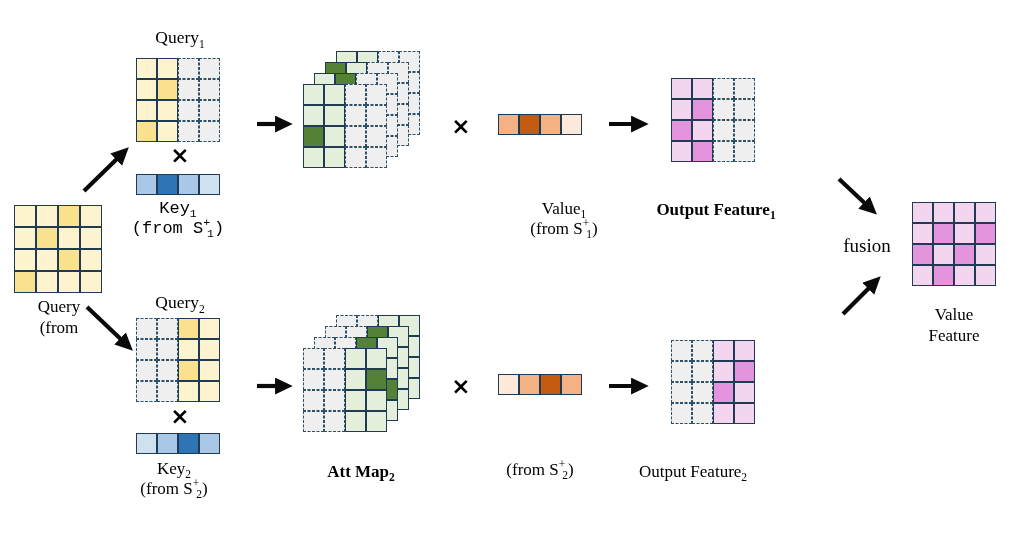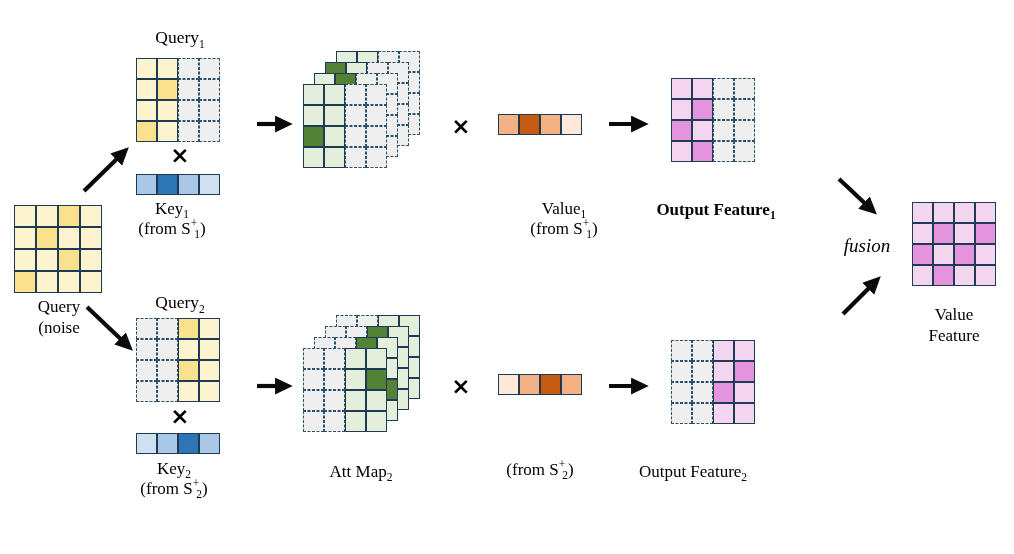--- a/index.html
+++ b/index.html
@@ -26,21 +26,21 @@
   .c-o2{background:#f4b183}
   .c-o3{background:#c55a11}
   .c-p1{background:#f3d5f0}
   .c-p2{background:#e394dd}
   .label{font-size:17px;line-height:20px;text-align:center;}
   .title{font-size:17.5px;line-height:20px;text-align:center;}
   sub{font-size:11.5px;line-height:0;}
   sup{font-size:11.5px;line-height:0;}
   sub.tight{margin-left:-3px;}
   .times{font-family:"DejaVu Sans", sans-serif;font-size:23px;font-weight:700;line-height:28px;text-align:center;}
-  .fusion{font-style:italic;font-size:19px;line-height:22px;text-align:center;}
+  .fusion{font-size:19px;line-height:22px;text-align:center;}
   svg.arrows{position:absolute;left:0;top:0;pointer-events:none;}
 </style>
 </head>
 <body>
 
 <div class="canvas">
 
   <svg class="arrows" width="1014" height="554" viewBox="0 0 1014 554">
     <defs>
       <marker id="ah" markerWidth="4.6" markerHeight="4.6" refX="2.6" refY="2" orient="auto">
@@ -70,21 +70,21 @@
       <div class="cell c-y1"></div>
       <div class="cell c-y2"></div>
       <div class="cell c-y1"></div>
       <div class="cell c-y2"></div>
       <div class="cell c-y1"></div>
       <div class="cell c-y1"></div>
       <div class="cell c-y1"></div>
     </div>
   <div class="abs label" style="left:0px;top:296px;width:118px;line-height:21px;">
     <div>Query</div>
-    <div>(noise</div>
+    <div>(from</div>
   </div>
 
   <div class="abs title" style="left:126px;top:27px;width:108px;">
     <span>Query</span><sub>1</sub>
   </div>
   <div class="abs grid" style="left: 136px; top: 58px; grid-template-columns: repeat(4, var(--cs));">
       <div class="cell c-y1"></div>
       <div class="cell c-y1"></div>
       <div class="cell c-gd"></div>
       <div class="cell c-gd"></div>
@@ -103,21 +103,21 @@
     </div>
 
   <div class="abs times" style="left:164px;top:141px;width:32px;">×</div>
 
   <div class="abs grid" style="left: 136px; top: 174px; grid-template-columns: repeat(4, var(--cs));">
       <div class="cell c-b2"></div>
       <div class="cell c-b3"></div>
       <div class="cell c-b2"></div>
       <div class="cell c-b1"></div>
     </div>
-  <div class="abs label" style="left:112px;top:199px;width:120px;">
+  <div class="abs label" style="left:118px;top:199px;width:120px;font-family:Liberation Mono, monospace;">
     <div><span>Key</span><sub>1</sub></div>
     <div><span>(from S</span><sup>+</sup><sub class="tight">1</sub><span>)</span></div>
   </div>
 
   <div class="abs" style="left:303px;top:51px;width:120px;height:117px;">
     <div class="grid layer" style="left: 33px; top: 0px; grid-template-columns: repeat(4, var(--cs));">
         <div class="cell c-g1"></div>
         <div class="cell c-g1"></div>
         <div class="cell c-gd"></div>
         <div class="cell c-gd"></div>
@@ -327,21 +327,21 @@
         <div class="cell c-gd"></div>
         <div class="cell c-gd"></div>
         <div class="cell c-g1"></div>
         <div class="cell c-g1"></div>
         <div class="cell c-gd"></div>
         <div class="cell c-gd"></div>
         <div class="cell c-g1"></div>
         <div class="cell c-g1"></div>
       </div>
   </div>
-  <div class="abs label" style="left:301px;top:462px;width:120px;">
+  <div class="abs label" style="left:301px;top:462px;width:120px;font-weight:bold;">
     <span>Att Map</span><sub>2</sub>
   </div>
 
   <div class="abs times" style="left:445px;top:372px;width:32px;">×</div>
 
   <div class="abs grid" style="left: 498px; top: 374px; grid-template-columns: repeat(4, var(--cs));">
       <div class="cell c-o1"></div>
       <div class="cell c-o2"></div>
       <div class="cell c-o3"></div>
       <div class="cell c-o2"></div>

